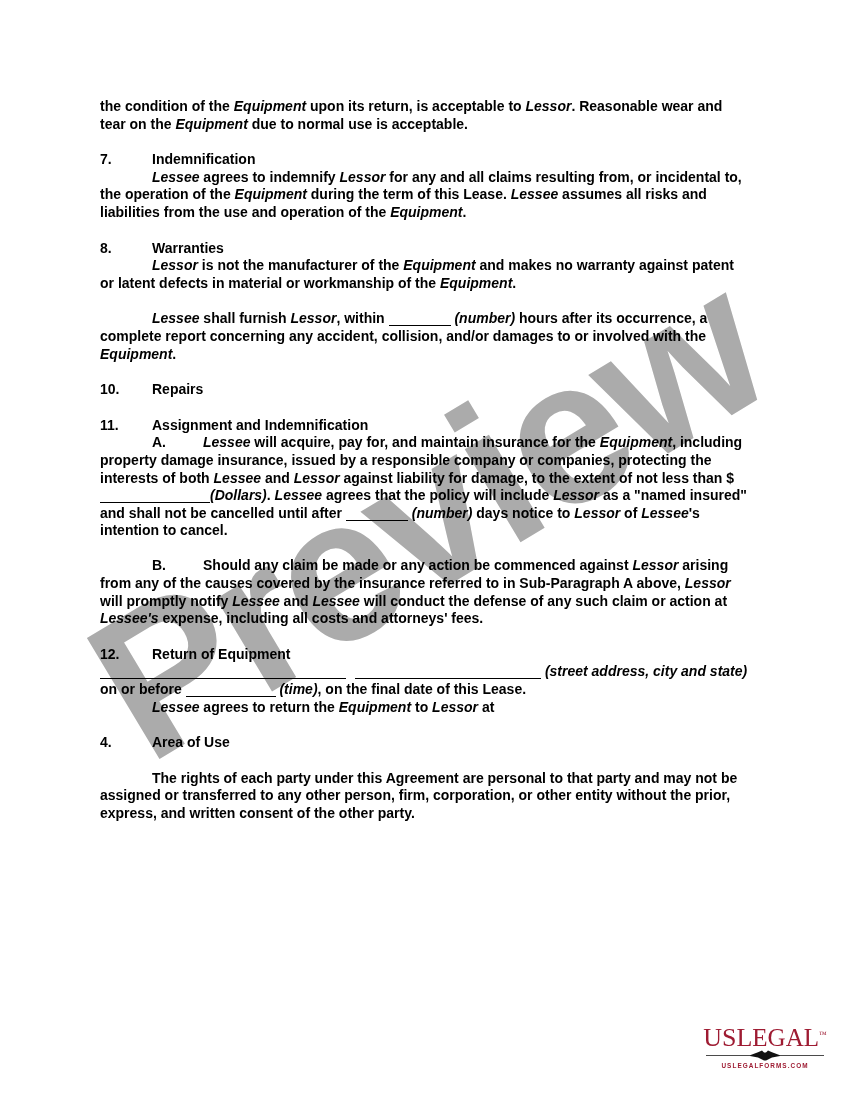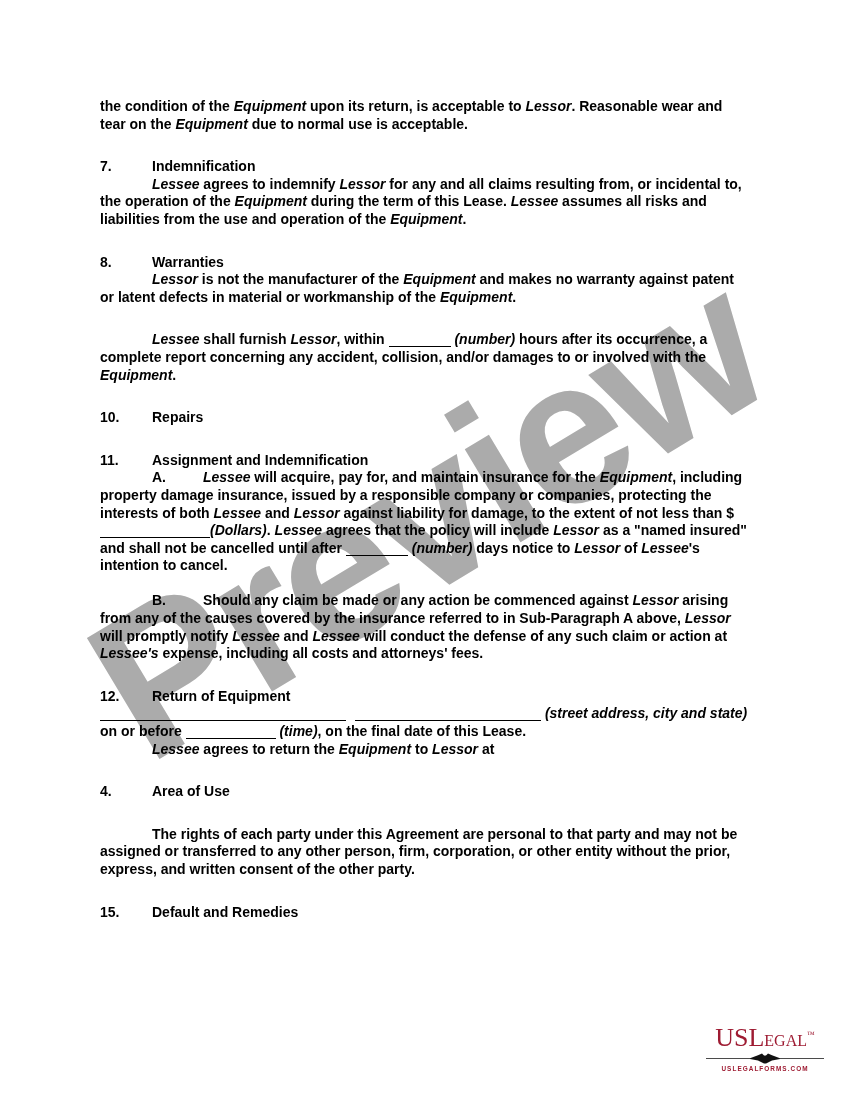--- a/index.html
+++ b/index.html
@@ -55,21 +55,21 @@
     color: #000;
   }
 
   .para {
     margin: 0;
     text-align: left;
     text-indent: 0;
   }
 
   
-  .clause { margin-top: 25px; }
+  .clause { margin-top: 18px; }
 
   
   .head {
     display: block;
     white-space: pre;
   }
   .num {
     display: inline-block;
     width: 52px;
   }
@@ -109,21 +109,21 @@
   }
   #logo .mark {
     font-family: "Liberation Serif", serif;
     color: #9e1b32;
     font-size: 26px;
     line-height: 26px;
     letter-spacing: 0px;
     white-space: nowrap;
     position: relative;
   }
-  #logo .mark .sc { font-size: 16px; }
+  #logo .mark .sc { font-size: 25px; }
   #logo .tm {
     font-size: 8px;
     vertical-align: 9px;
     letter-spacing: 0;
   }
   #logo .wing {
     height: 11px;
     position: relative;
     margin-top: -1px;
   }
@@ -182,21 +182,20 @@
 
     <div class="clause">
       <p class="para head"><span class="num">4.</span><span>Area of Use</span></p>
     </div>
 
     <div class="clause">
       <p class="para"><span class="ind"></span><span>The rights of each party under this Agreement are personal to that party and may not be assigned or transferred to any other person, firm, corporation, or other entity without the prior, express, and written consent of the other party.</span></p>
     </div>
 
     <div class="clause">
-      <p class="para head"><span class="num">15.</span><span>Default and Remedies</span></p>
     </div>
 
   </div>
 
   <div id="logo">
     <div class="mark"><span>US</span><span>L</span><span class="sc">EGAL</span><span class="tm">™</span></div>
     <div class="wing">
       <svg width="118" height="11" viewBox="0 0 118 11">
         <path d="M0 5.2 L44 5.2 L52 2.2 L56 0.4 L59 3.4 L62 0.4 L66 2.2 L74 5.2 L118 5.2 L118 6.0 L74 6.0 L66 7.6 L60 10.4 L58 10.4 L52 7.6 L44 6.0 L0 6.0 Z" fill="#111111"></path>
         <ellipse cx="59" cy="5.4" rx="3.2" ry="3.0" fill="#111111"></ellipse>

